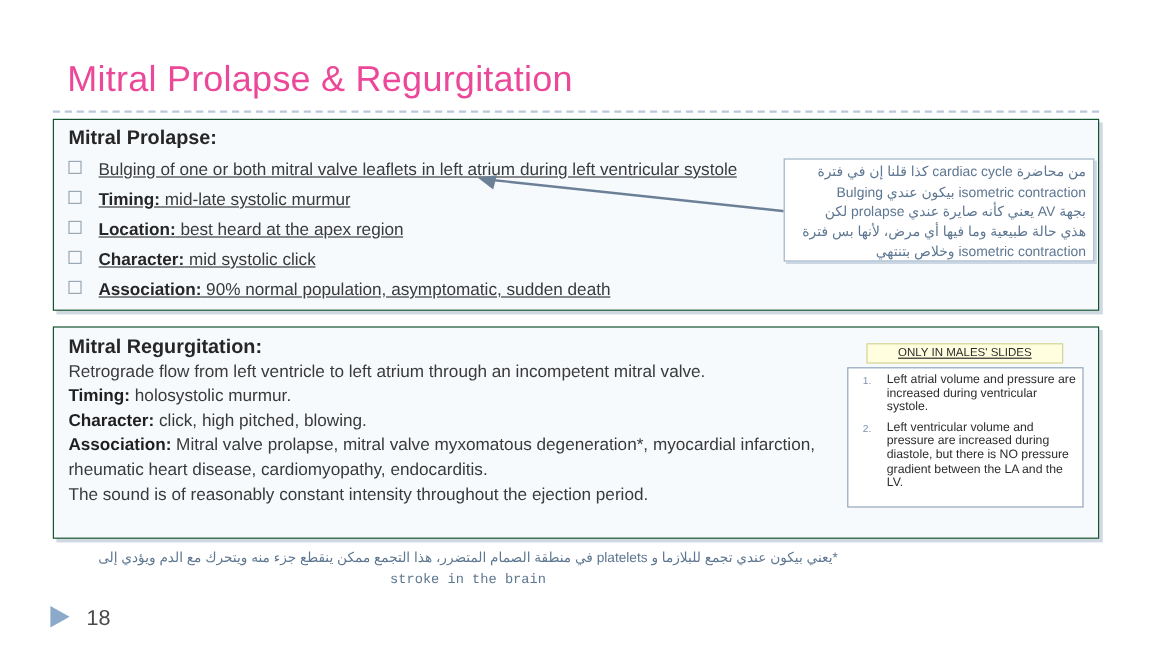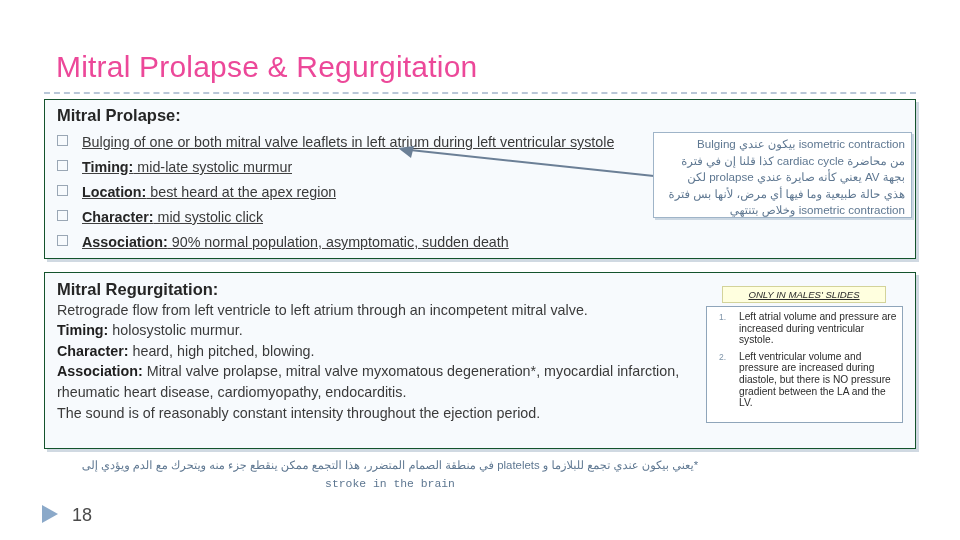--- a/index.html
+++ b/index.html
@@ -155,21 +155,20 @@
     top: 286px;
     width: 164px;
     height: 17px;
     background: #ffffdf;
     border: 1px solid #d3d39a;
     box-sizing: border-box;
     text-align: center;
     font-size: 9.6px;
     color: #2b2b2b;
     line-height: 15px;
-    font-style: italic;
   }
   #males-header span { text-decoration: underline; }
 
   #males-box {
     position: absolute;
     left: 706px;
     top: 306px;
     width: 197px;
     height: 117px;
     background: #ffffff;
@@ -264,33 +263,33 @@
       </div>
     </div>
   </div>
 
   <svg id="arrow-connector" viewBox="0 0 262 34" xmlns="http://www.w3.org/2000/svg">
     <line x1="258" y1="31" x2="14" y2="5" stroke="#6b7f96" stroke-width="2"></line>
     <polygon points="2,3 18,1 15,13" fill="#6b7f96"></polygon>
   </svg>
 
   <div id="callout">
+    <div>من محاضرة cardiac cycle كذا قلنا إن في فترة</div>
     <div>isometric contraction بيكون عندي Bulging</div>
-    <div>من محاضرة cardiac cycle كذا قلنا إن في فترة</div>
     <div>بجهة AV يعني كأنه صايرة عندي prolapse لكن</div>
     <div>هذي حالة طبيعية وما فيها أي مرض، لأنها بس فترة</div>
     <div>isometric contraction وخلاص بتنتهي</div>
   </div>
 
   <div class="panel" id="panel-regurg">
     <div id="regurg-text">
       <span class="ln panel-heading">Mitral Regurgitation:</span>
       <span class="ln"><b></b><span>Retrograde flow from left ventricle to left atrium through an incompetent mitral valve.</span></span>
       <span class="ln"><b>Timing:</b><span> holosystolic murmur.</span></span>
-      <span class="ln"><b>Character:</b><span> heard, high pitched, blowing.</span></span>
+      <span class="ln"><b>Character:</b><span> click, high pitched, blowing.</span></span>
       <span><b>Association:</b><span> Mitral valve prolapse, mitral valve myxomatous degeneration*, myocardial infarction, rheumatic heart disease, cardiomyopathy, endocarditis.</span></span>
       <span class="ln"><span>The sound is of reasonably constant intensity throughout the ejection period.</span></span>
     </div>
   </div>
 
   <div id="males-header">
     <span>ONLY IN MALES' SLIDES</span>
   </div>
   <div id="males-box">
     <div class="males-item">

